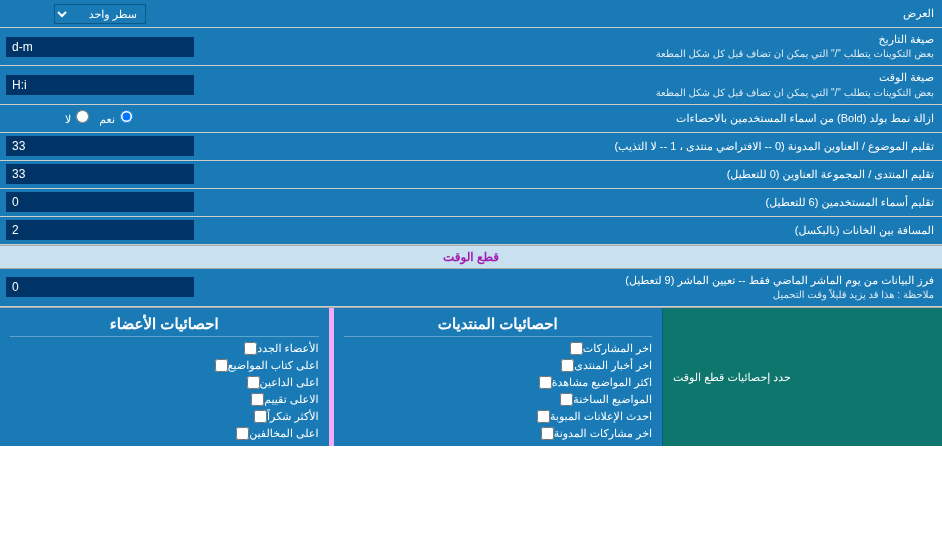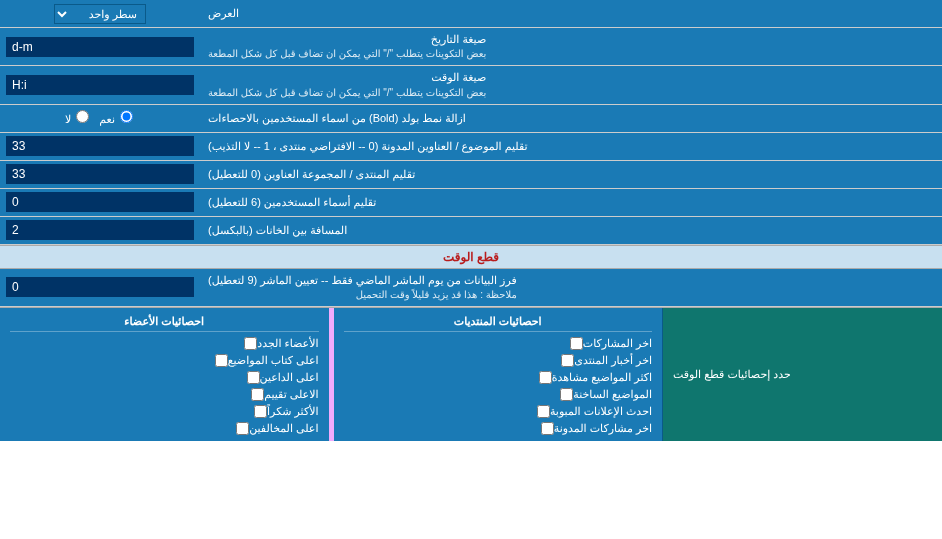--- a/index.html
+++ b/index.html
@@ -17,21 +17,21 @@
       border-bottom: 1px solid #ccc;
       min-height: 28px;
     }
 
     .label-cell {
       background: #1a7ab5;
       color: #fff;
       padding: 4px 8px;
       display: flex;
       align-items: center;
-      justify-content: flex-end;
+      justify-content: flex-start;
       text-align: right;
       flex: 1;
       font-size: 11px;
       line-height: 1.4;
     }
 
     .input-cell {
       background: #1a7ab5;
       display: flex;
       align-items: center;
@@ -47,21 +47,21 @@
       border: none;
       padding: 3px 6px;
       width: 100%;
       text-align: left;
       font-size: 12px;
       direction: ltr;
     }
 
     .section-header {
       background: #c8e0f0;
-      color: #b91c1c;
+      color: #a21caf;
       text-align: center;
       padding: 4px 8px;
       font-size: 12px;
       font-weight: bold;
       width: 100%;
       display: block;
       border-bottom: 1px solid #aaa;
       border-top: 1px solid #aaa;
     }
 
@@ -146,21 +146,21 @@
       gap: 0;
       direction: rtl;
     }
 
     .checkbox-item input[type="checkbox"] {
       margin: 0;
     }
 
     .col-header {
       color: #fff;
-      font-size: 11px;
+      font-size: 15px;
       font-weight: bold;
       text-align: center;
       padding: 3px 0;
       border-bottom: 1px solid rgba(255,255,255,0.3);
       margin-bottom: 3px;
     }
   </style>
 </head>
 <body>
 

